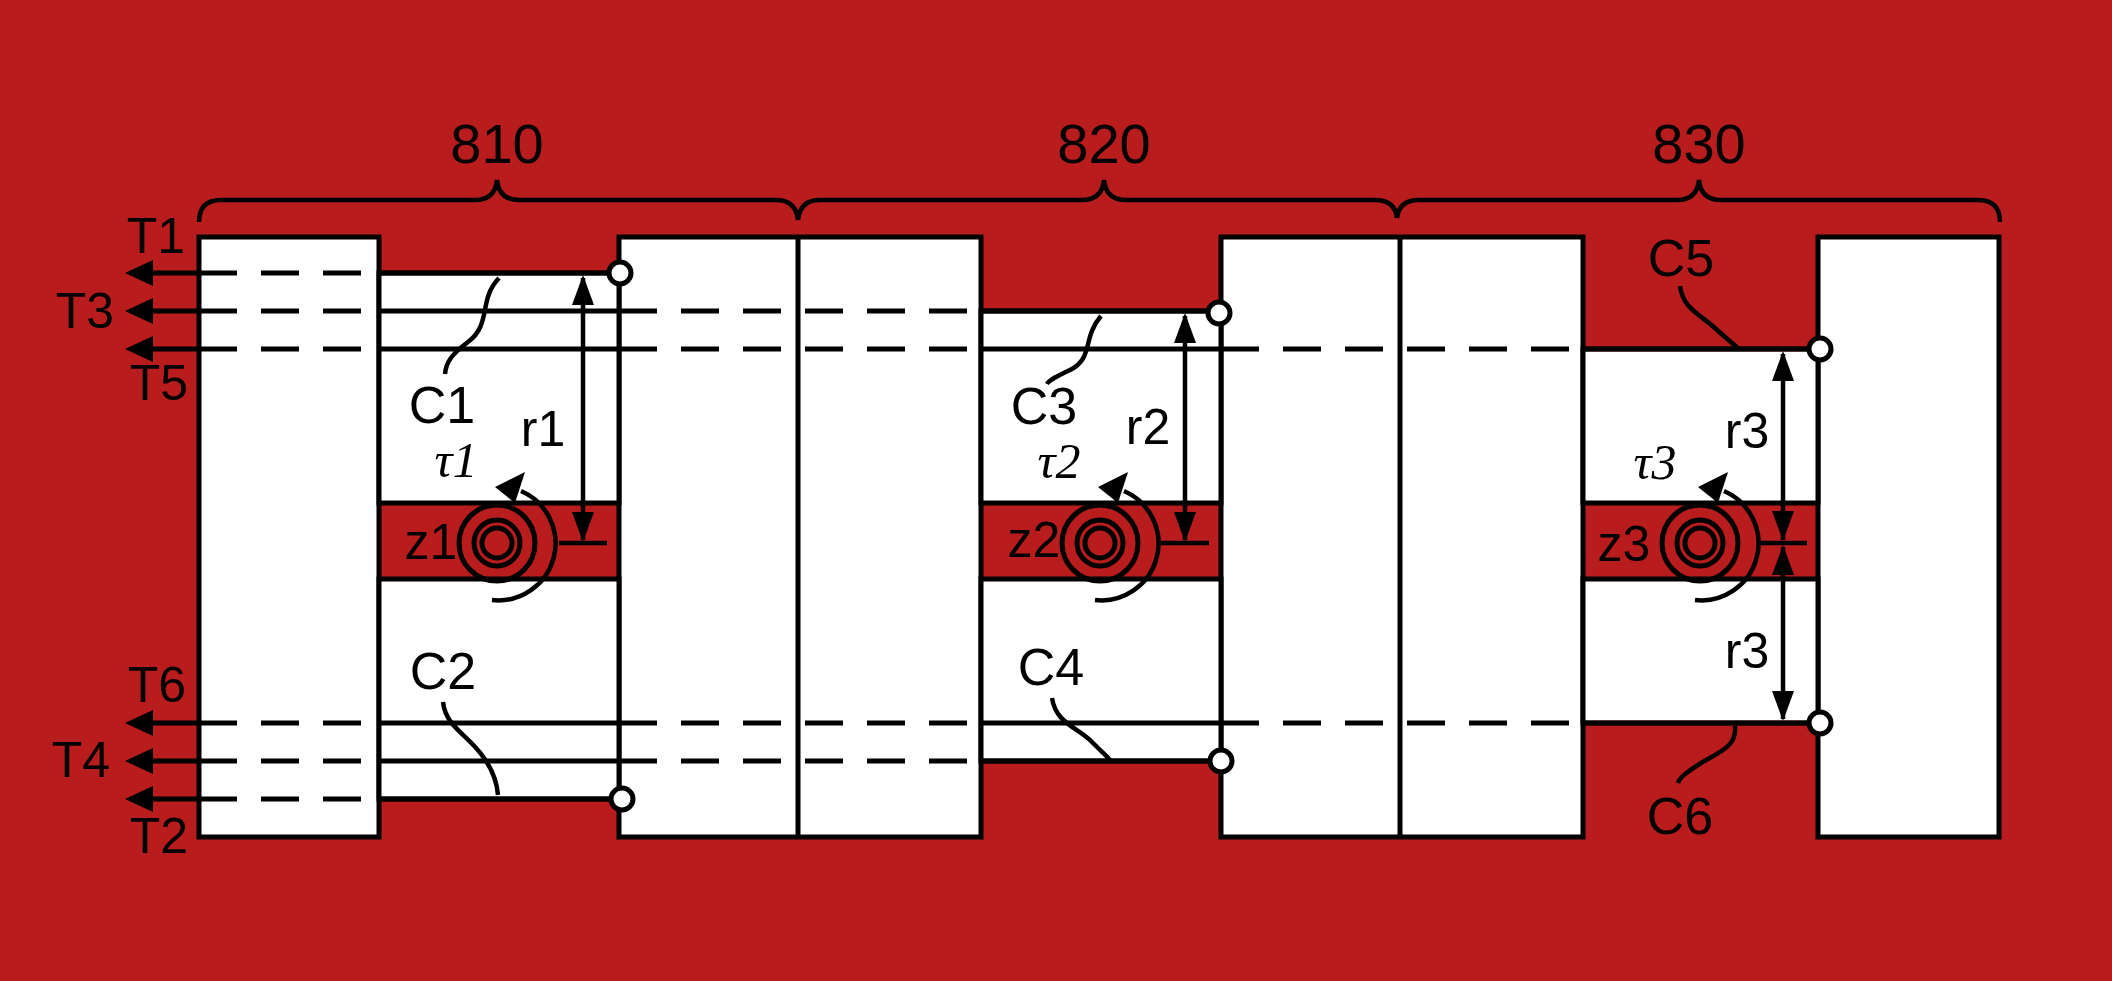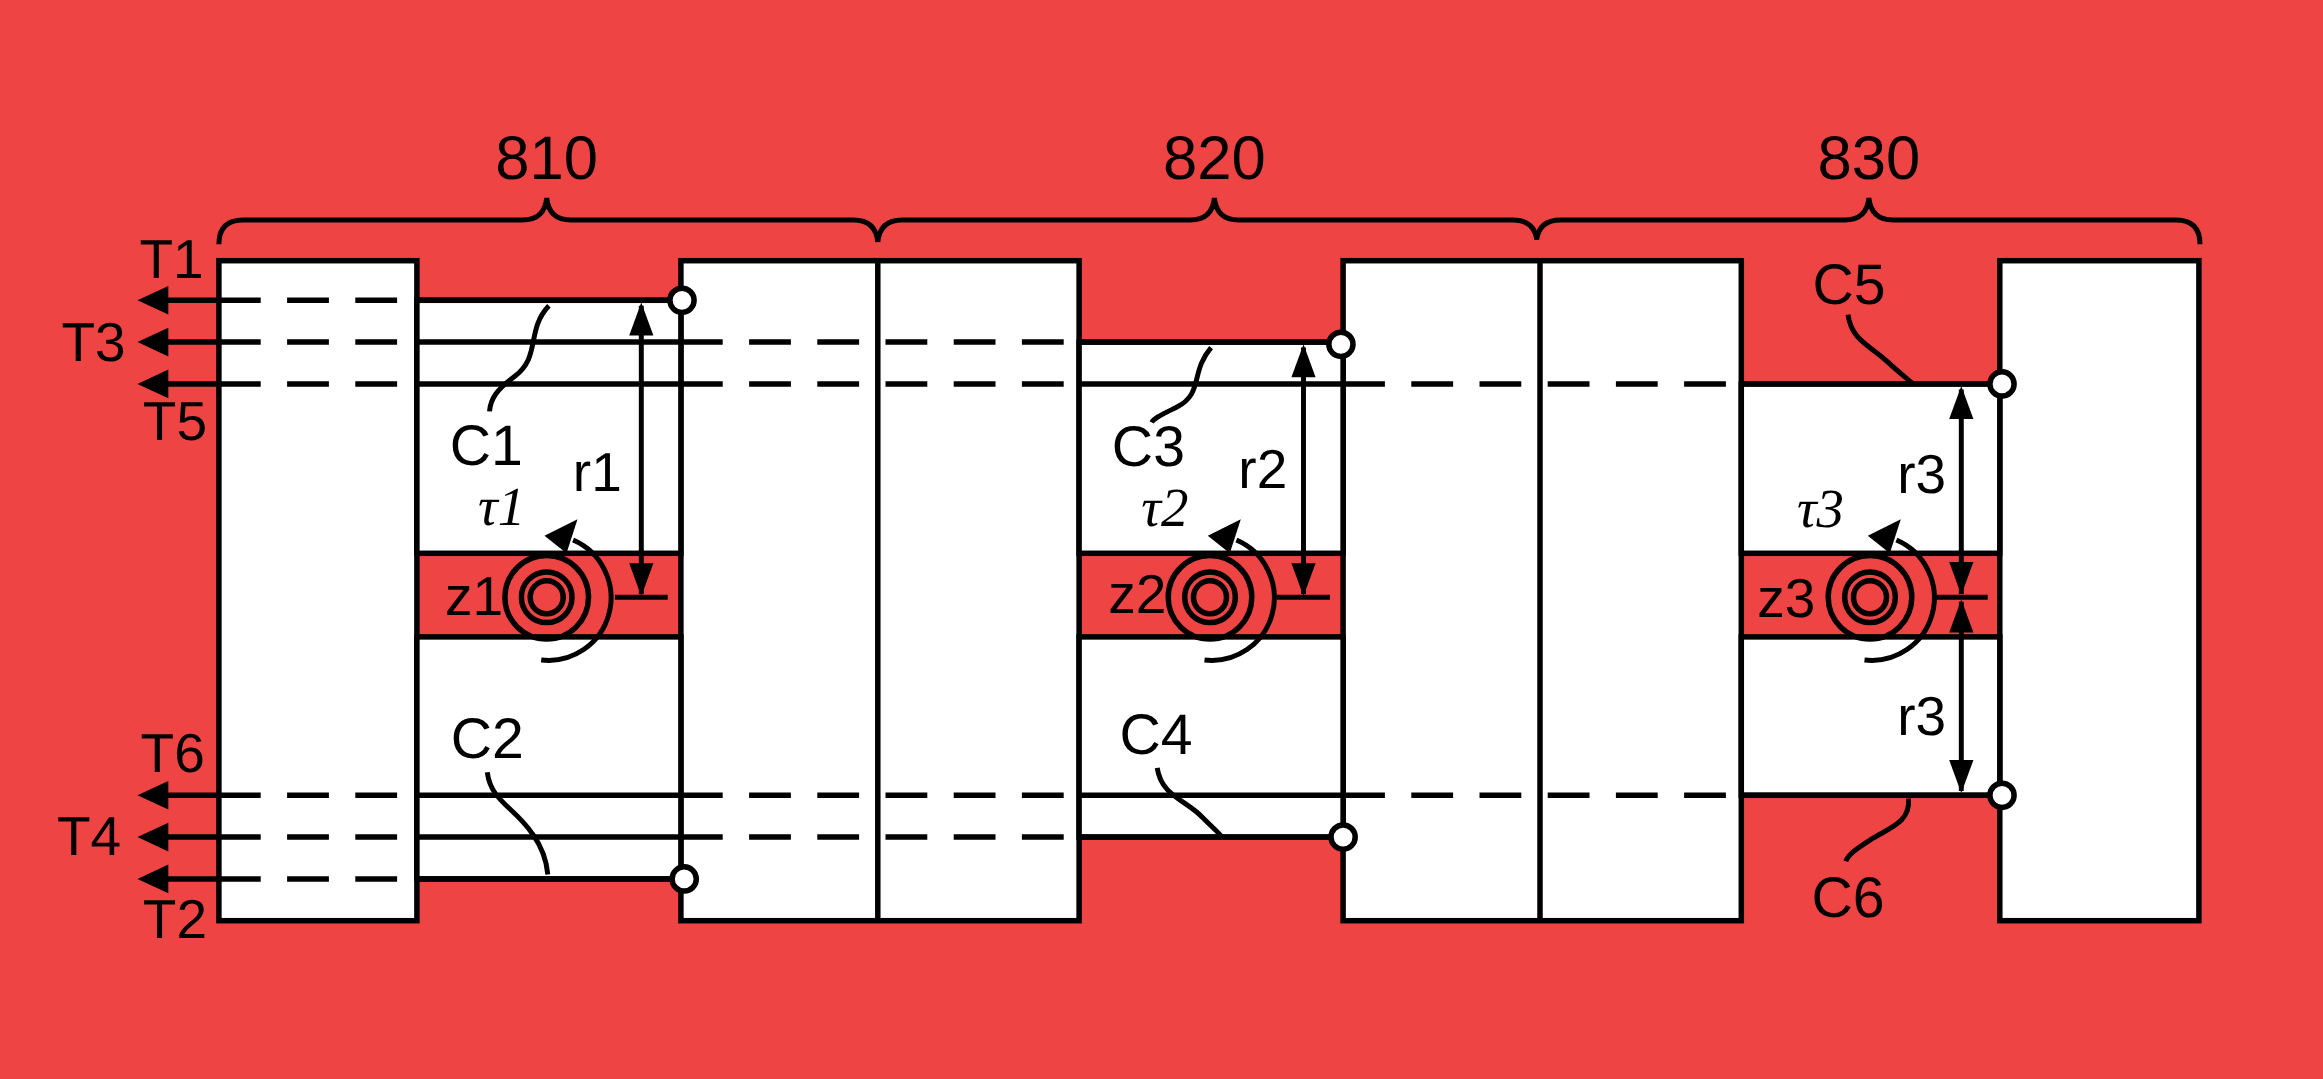--- a/index.html
+++ b/index.html
@@ -7,21 +7,21 @@
     padding: 0;
     background: #ffffff;
     width: 2112px;
     height: 981px;
     overflow: hidden;
   }
   .stage {
     position: relative;
     width: 2112px;
     height: 981px;
-    background: #ef4444;
+    background: #b91c1c;
   }
   svg { display: block; }
   .ink        { stroke: #000000; fill: none; stroke-width: 5; }
   .ink-thin   { stroke: #000000; fill: none; stroke-width: 4.5; }
   .shape      { stroke: #000000; fill: #ffffff; stroke-width: 5; }
   .dashline   { stroke: #000000; fill: none; stroke-width: 5; stroke-dasharray: 38 24; }
   .solidline  { stroke: #000000; fill: none; stroke-width: 5; }
   .filled     { fill: #000000; stroke: none; }
   .junction   { fill: #ffffff; stroke: #000000; stroke-width: 5; }
   text {

